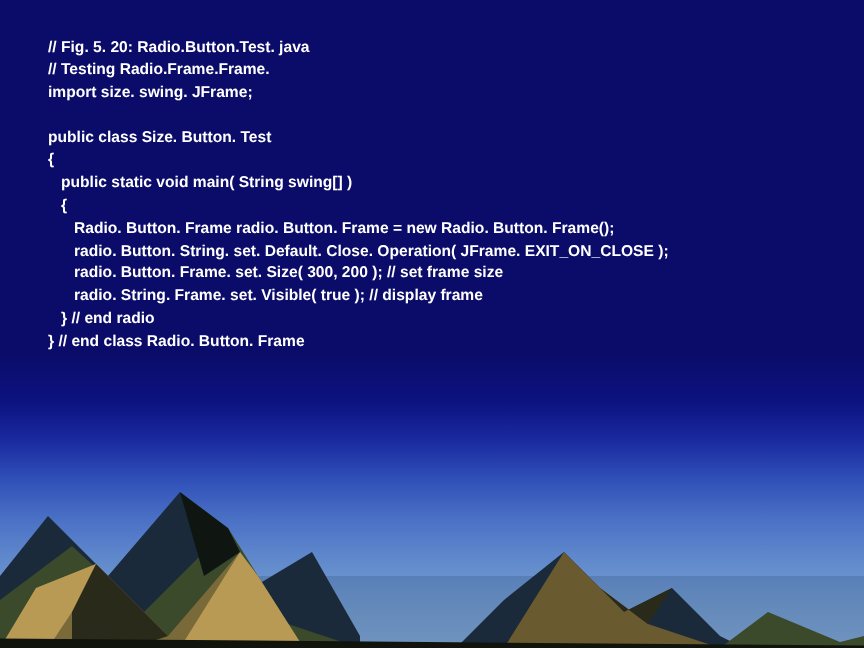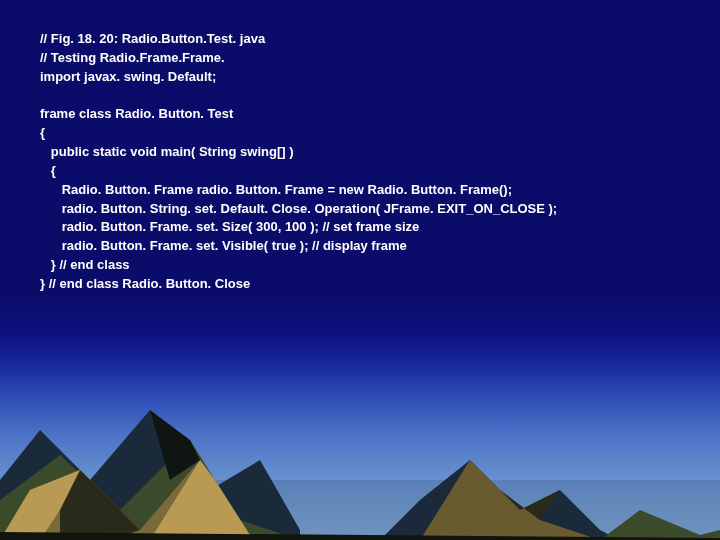--- a/index.html
+++ b/index.html
@@ -43,34 +43,34 @@
     width: 720px;
     height: 180px;
     pointer-events: none;
   }
 </style>
 </head>
 <body>
 
 <div class="slide">
 
-  <div class="content"><span>// Fig. 18. 20: Radio.Button.Test. java</span>
+  <div class="content"><span>// Fig. 5. 20: Radio.Button.Test. java</span>
 <span>// Testing Radio.Frame.Frame.</span>
-<span>import javax. swing. Default;</span>
+<span>import size. swing. JFrame;</span>
 <span></span>
-<span>frame class Radio. Button. Test</span>
+<span>public class Size. Button. Test</span>
 <span>{</span>
 <span>   public static void main( String swing[] )</span>
 <span>   {</span>
 <span>      Radio. Button. Frame radio. Button. Frame = new Radio. Button. Frame();</span>
 <span>      radio. Button. String. set. Default. Close. Operation( JFrame. EXIT_ON_CLOSE );</span>
-<span>      radio. Button. Frame. set. Size( 300, 100 ); // set frame size</span>
-<span>      radio. Button. Frame. set. Visible( true ); // display frame</span>
-<span>   } // end class</span>
-<span>} // end class Radio. Button. Close</span></div>
+<span>      radio. Button. Frame. set. Size( 300, 200 ); // set frame size</span>
+<span>      radio. String. Frame. set. Visible( true ); // display frame</span>
+<span>   } // end radio</span>
+<span>} // end class Radio. Button. Frame</span></div>
 
   <svg class="mountains" viewBox="0 0 720 180" preserveAspectRatio="none">
 
     <rect x="0" y="120" width="720" height="60" fill="#2a4a7a" opacity="0.25"></rect>
 
     <path d="M0,180 L0,120 L40,70 L90,120 L150,50 L210,130 L260,100 L300,170 L300,180 Z" fill="#1a2a3a"></path>
 
     <path d="M380,180 L420,140 L470,100 L520,150 L560,130 L600,170 L620,180 Z" fill="#1a2a3a"></path>
 
     <path d="M0,180 L0,140 L60,95 L120,150 L190,80 L240,160 L300,180 Z" fill="#3a4a2a"></path>

